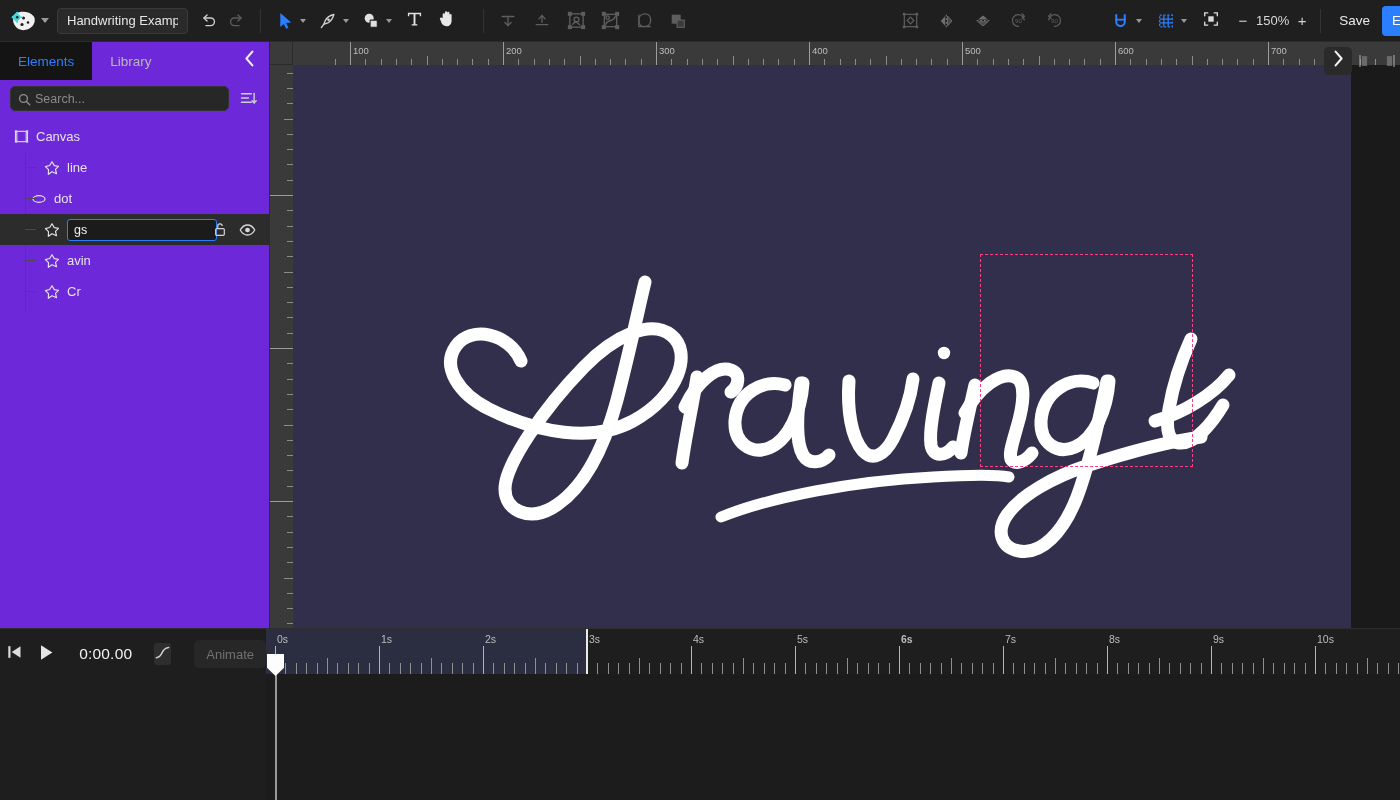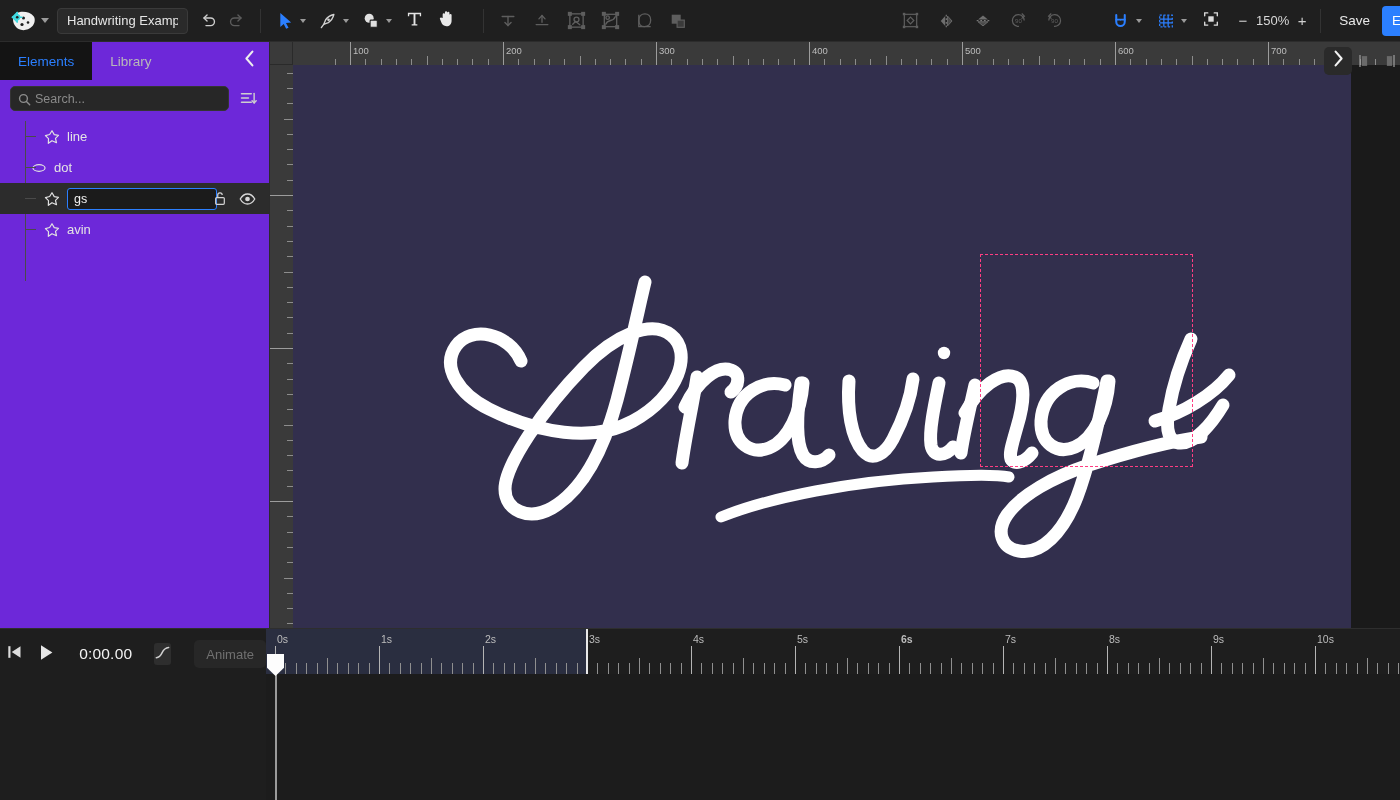--- a/index.html
+++ b/index.html
@@ -442,20 +442,33 @@
             <path d="M1.5 7.5 H9"></path>
             <path d="M1.5 12 H12"></path>
           <path d="M15 2.5 V12.6"></path>
             <path d="M12.8 10.4 L15 12.8 L17.2 10.4"></path>
         </svg>
       </div>
     </div>
 
     <div class="tree">
 
+      <div class="tree-row" style="padding-left:10px">
+        <span class="layer-icon">
+          <svg width="15" height="15" viewBox="0 0 16 16" fill="none" stroke="#dcdcdc" stroke-width="1.2">
+            <rect x="3" y="2.5" width="10" height="11"></rect>
+            <path d="M1.6 2.5 V13.5 M14.4 2.5 V13.5"></path>
+            <rect x="0.9" y="1.4" width="2.2" height="2.2" fill="#cfd4e8" stroke="none"></rect>
+            <rect x="12.9" y="1.4" width="2.2" height="2.2" fill="#cfd4e8" stroke="none"></rect>
+            <rect x="0.9" y="12.4" width="2.2" height="2.2" fill="#cfd4e8" stroke="none"></rect>
+            <rect x="12.9" y="12.4" width="2.2" height="2.2" fill="#cfd4e8" stroke="none"></rect>
+          </svg>
+        </span>
+        <span class="layer-name">Canvas</span>
+      </div>
 
       <div style="position:relative">
         <div class="tree-lines" style="height:160px"></div>
 
         <div class="tree-row" style="padding-left:41px">
           <span class="tick-h"></span>
           <span class="layer-icon">
             <svg width="16" height="16" viewBox="0 0 17 17" fill="none" stroke="#e2e2e2" stroke-width="1.25" stroke-linejoin="round">
                 <path d="M8.5 1.8 L10.9 6 L15.4 6.8 L12.2 10 L13.3 14.6 L8.5 12.4 L4.6 15.2 L4.8 10.3 L1.5 7 L6 5.9 Z"></path>
               </svg>
@@ -500,20 +513,29 @@
         <div class="tree-row" style="padding-left:41px">
           <span class="tick-h"></span>
           <span class="layer-icon">
             <svg width="16" height="16" viewBox="0 0 17 17" fill="none" stroke="#e2e2e2" stroke-width="1.25" stroke-linejoin="round">
                 <path d="M8.5 1.8 L10.9 6 L15.4 6.8 L12.2 10 L13.3 14.6 L8.5 12.4 L4.6 15.2 L4.8 10.3 L1.5 7 L6 5.9 Z"></path>
               </svg>
           </span>
           <span class="layer-name">avin</span>
         </div>
 
+        <div class="tree-row" style="padding-left:41px">
+          <span class="tick-h"></span>
+          <span class="layer-icon">
+            <svg width="16" height="16" viewBox="0 0 17 17" fill="none" stroke="#e2e2e2" stroke-width="1.25" stroke-linejoin="round">
+                <path d="M8.5 1.8 L10.9 6 L15.4 6.8 L12.2 10 L13.3 14.6 L8.5 12.4 L4.6 15.2 L4.8 10.3 L1.5 7 L6 5.9 Z"></path>
+              </svg>
+          </span>
+          <span class="layer-name">Cr</span>
+        </div>
 
       </div>
     </div>
   </div>
 
   <div class="canvas-area">
     <div class="ruler-corner"></div>
     <div class="ruler-h" id="ruler-h">
         <div class="rl-tick" style="left: 41.7px; width: 1px; height: 6px; top: 17px; background: rgb(140, 140, 140);"></div>
         <div class="rl-tick" style="left: 57px; width: 1px; height: 23px; top: 0px; background: rgb(156, 156, 156);"></div>

